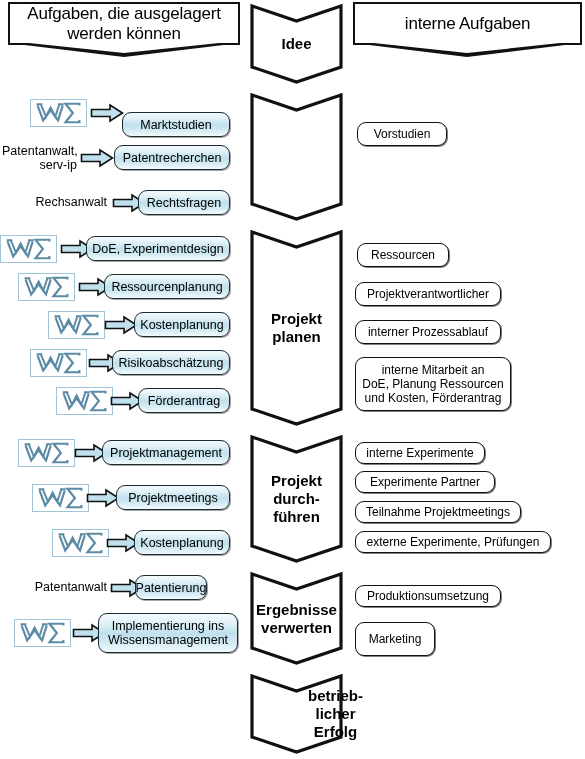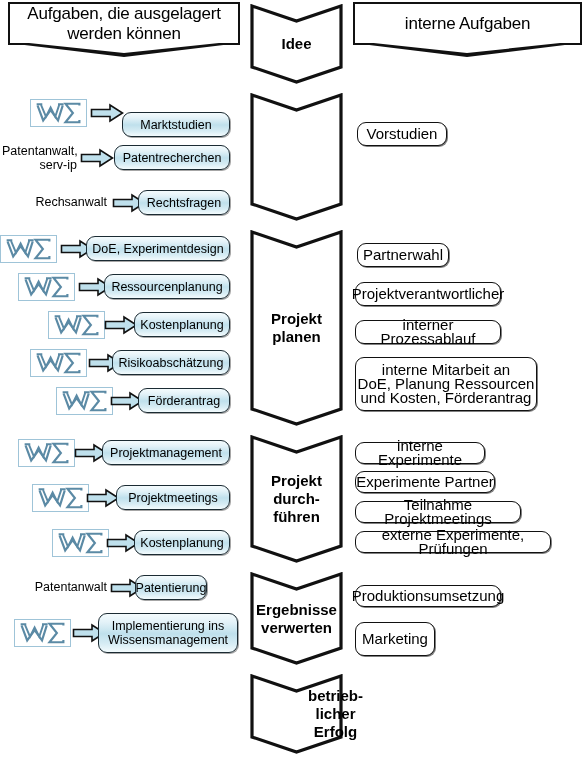--- a/index.html
+++ b/index.html
@@ -95,21 +95,21 @@
   }
 
   
   .rbox{
     position:absolute;
     box-sizing:border-box;
     border:1.6px solid #111111;
     border-radius:9px;
     background:#ffffff;
     color:#000;
-    font-size:15px;line-height:14px;
+    font-size:12px;line-height:14px;
     display:flex;align-items:center;justify-content:center;
     text-align:center;
     white-space:pre-line;
     box-shadow:1px 1px 0 rgba(0,0,0,0.5);
   }
 </style>
 </head>
 <body>
 
 <div id="canvas">
@@ -342,24 +342,24 @@
         <svg viewBox="0 0 34 20" preserveAspectRatio="none">
           <path d="M1.5,6.5 L20,6.5 L20,2 L32.5,10 L20,18 L20,13.5 L1.5,13.5 Z" fill="#bfe0ec" stroke="#111111" stroke-width="1.6" stroke-linejoin="miter"></path>
         </svg>
       </div>
       <div class="lbox" style="left: 98px; top: 613px; width: 140px; height: 40px;"><span>Implementierung ins
 Wissensmanagement</span></div>
     </div>
 
   <div id="right-col">
       <div class="rbox" style="left: 357px; top: 122px; width: 90px; height: 24px;"><span>Vorstudien</span></div>
-      <div class="rbox" style="left: 357px; top: 243px; width: 92px; height: 24px;"><span>Partnerwahl</span></div>
+      <div class="rbox" style="left: 357px; top: 243px; width: 92px; height: 24px;"><span>Ressourcen</span></div>
       <div class="rbox" style="left: 355px; top: 282px; width: 146px; height: 24px;"><span>Projektverantwortlicher</span></div>
       <div class="rbox" style="left: 355px; top: 320px; width: 146px; height: 24px;"><span>interner Prozessablauf</span></div>
-      <div class="rbox" style="left: 355px; top: 357px; width: 182px; height: 54px;"><span>interne Mitarbeit an
+      <div class="rbox" style="left: 355px; top: 357px; width: 156px; height: 54px;"><span>interne Mitarbeit an
 DoE, Planung Ressourcen
 und Kosten, Förderantrag</span></div>
       <div class="rbox" style="left: 355px; top: 442px; width: 130px; height: 22px;"><span>interne Experimente</span></div>
       <div class="rbox" style="left: 355px; top: 471px; width: 140px; height: 22px;"><span>Experimente Partner</span></div>
       <div class="rbox" style="left: 355px; top: 501px; width: 166px; height: 22px;"><span>Teilnahme Projektmeetings</span></div>
       <div class="rbox" style="left: 355px; top: 531px; width: 196px; height: 22px;"><span>externe Experimente, Prüfungen</span></div>
       <div class="rbox" style="left: 355px; top: 585px; width: 146px; height: 22px;"><span>Produktionsumsetzung</span></div>
       <div class="rbox" style="left: 355px; top: 622px; width: 80px; height: 34px;"><span>Marketing</span></div>
     </div>
 

